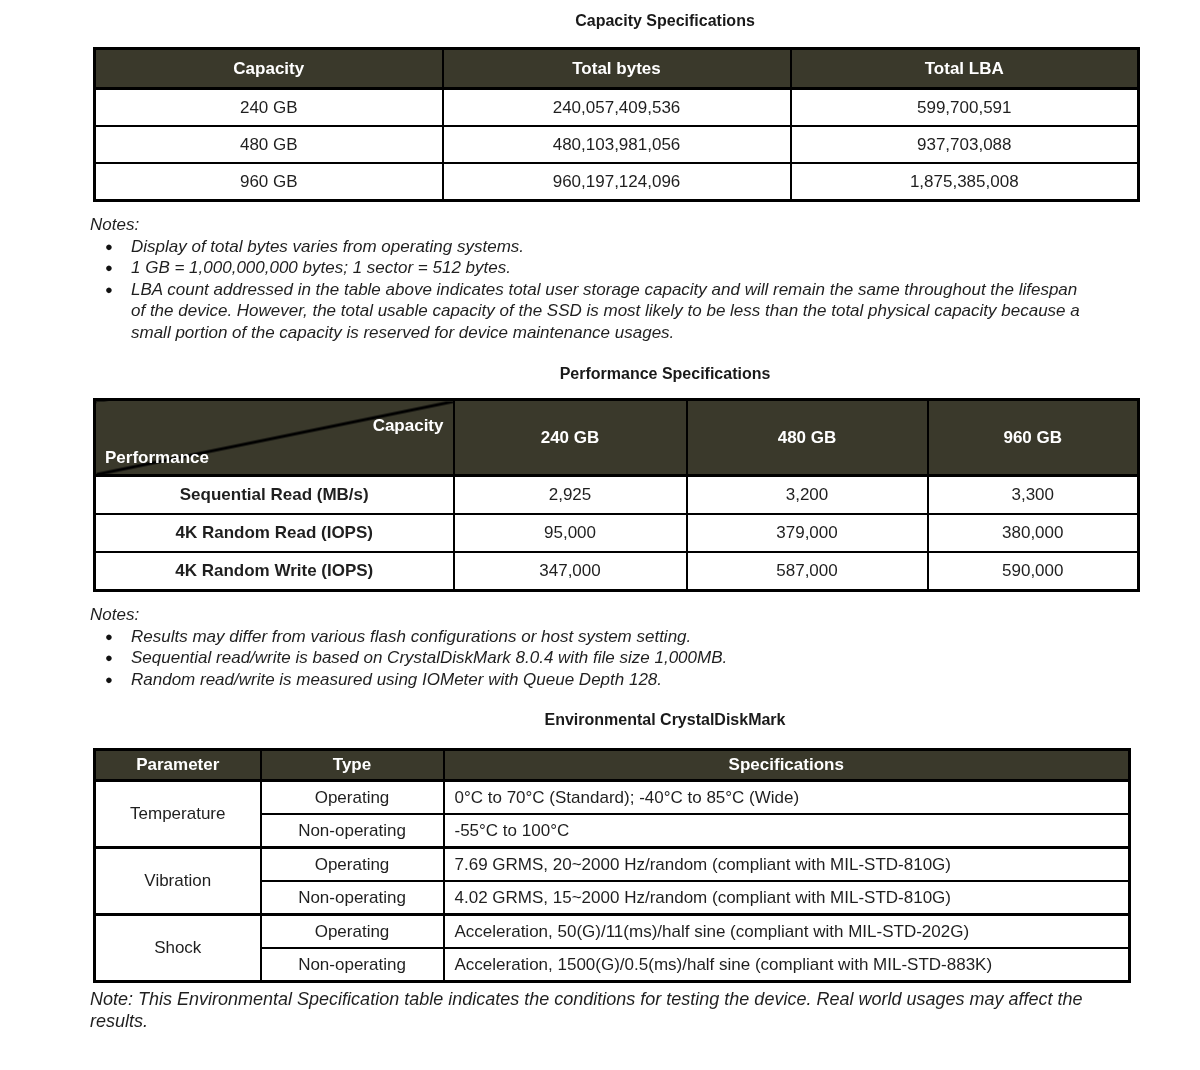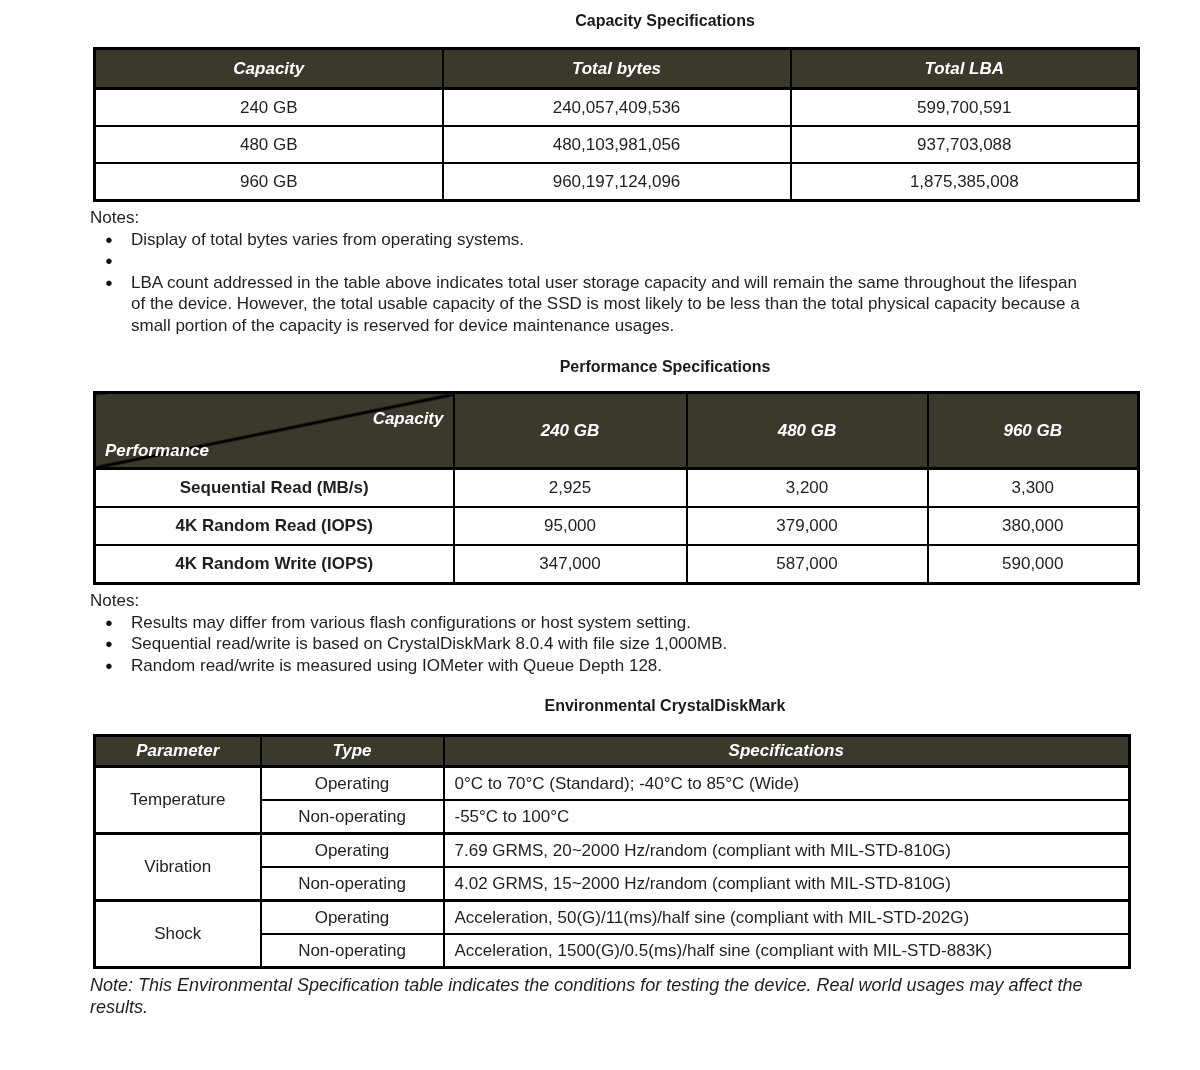--- a/index.html
+++ b/index.html
@@ -37,33 +37,33 @@
     text-align: center;
     padding: 0;
     overflow: hidden;
     white-space: nowrap;
   }
   thead th {
     background: #3a392b;
     color: #ffffff;
     font-weight: bold;
     border-bottom: 3px solid #000;
-    font-style: italic;
   }
   
   .cap-table { width: 1044px; margin-top: 17px; }
   .cap-table col { width: 348px; }
   .cap-table thead th { height: 37px; }
   .cap-table tbody td { height: 35px; }
   
   .notes {
-    margin-top: 5px;
+    margin-top: 12px;
     font-size: 17px;
     line-height: 21.5px;
     width: 1046px;
+    font-style: italic;
   }
   .notes-label { margin-left: -3px; }
   .note-item { display: flex; align-items: flex-start; }
   .bullet {
     flex: 0 0 26px;
     margin-left: 12px;
     font-size: 13px;
     line-height: 21.5px;
     color: #111;
   }
@@ -148,20 +148,21 @@
   </table>
 
   <div class="notes">
     <div class="notes-label">Notes:</div>
     <div class="note-item">
       <span class="bullet">●</span>
       <span class="note-text">Display of total bytes varies from operating systems.</span>
     </div>
     <div class="note-item">
       <span class="bullet">●</span>
+      <span class="note-text">1 GB = 1,000,000,000 bytes; 1 sector = 512 bytes.</span>
     </div>
     <div class="note-item">
       <span class="bullet">●</span>
       <span class="note-text">LBA count addressed in the table above indicates total user storage capacity and will remain the same throughout the lifespan of the device. However, the total usable capacity of the SSD is most likely to be less than the total physical capacity because a small portion of the capacity is reserved for device maintenance usages.</span>
     </div>
   </div>
 
   <h2 class="section-title section-gap-1">Performance Specifications</h2>
 
   <table class="perf-table">

